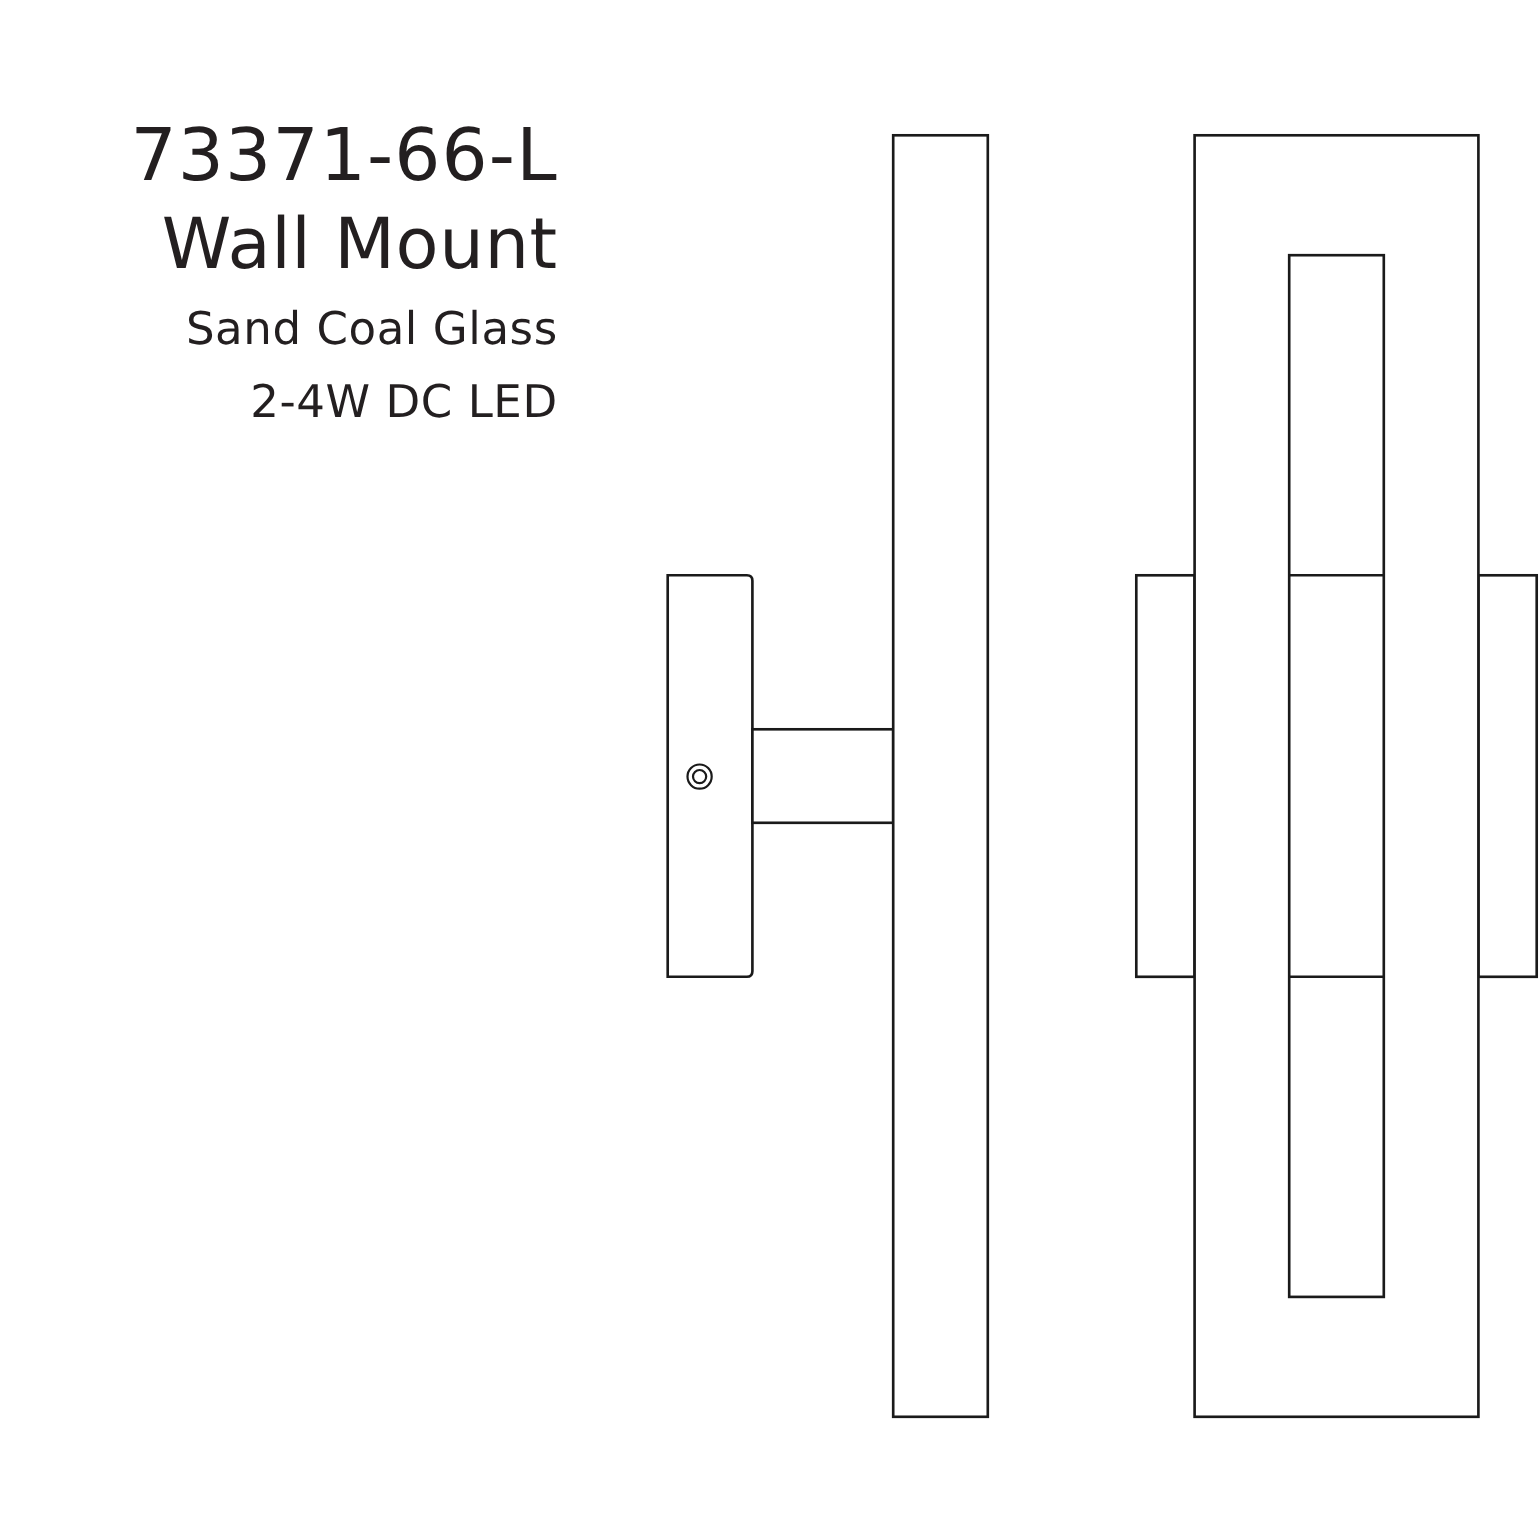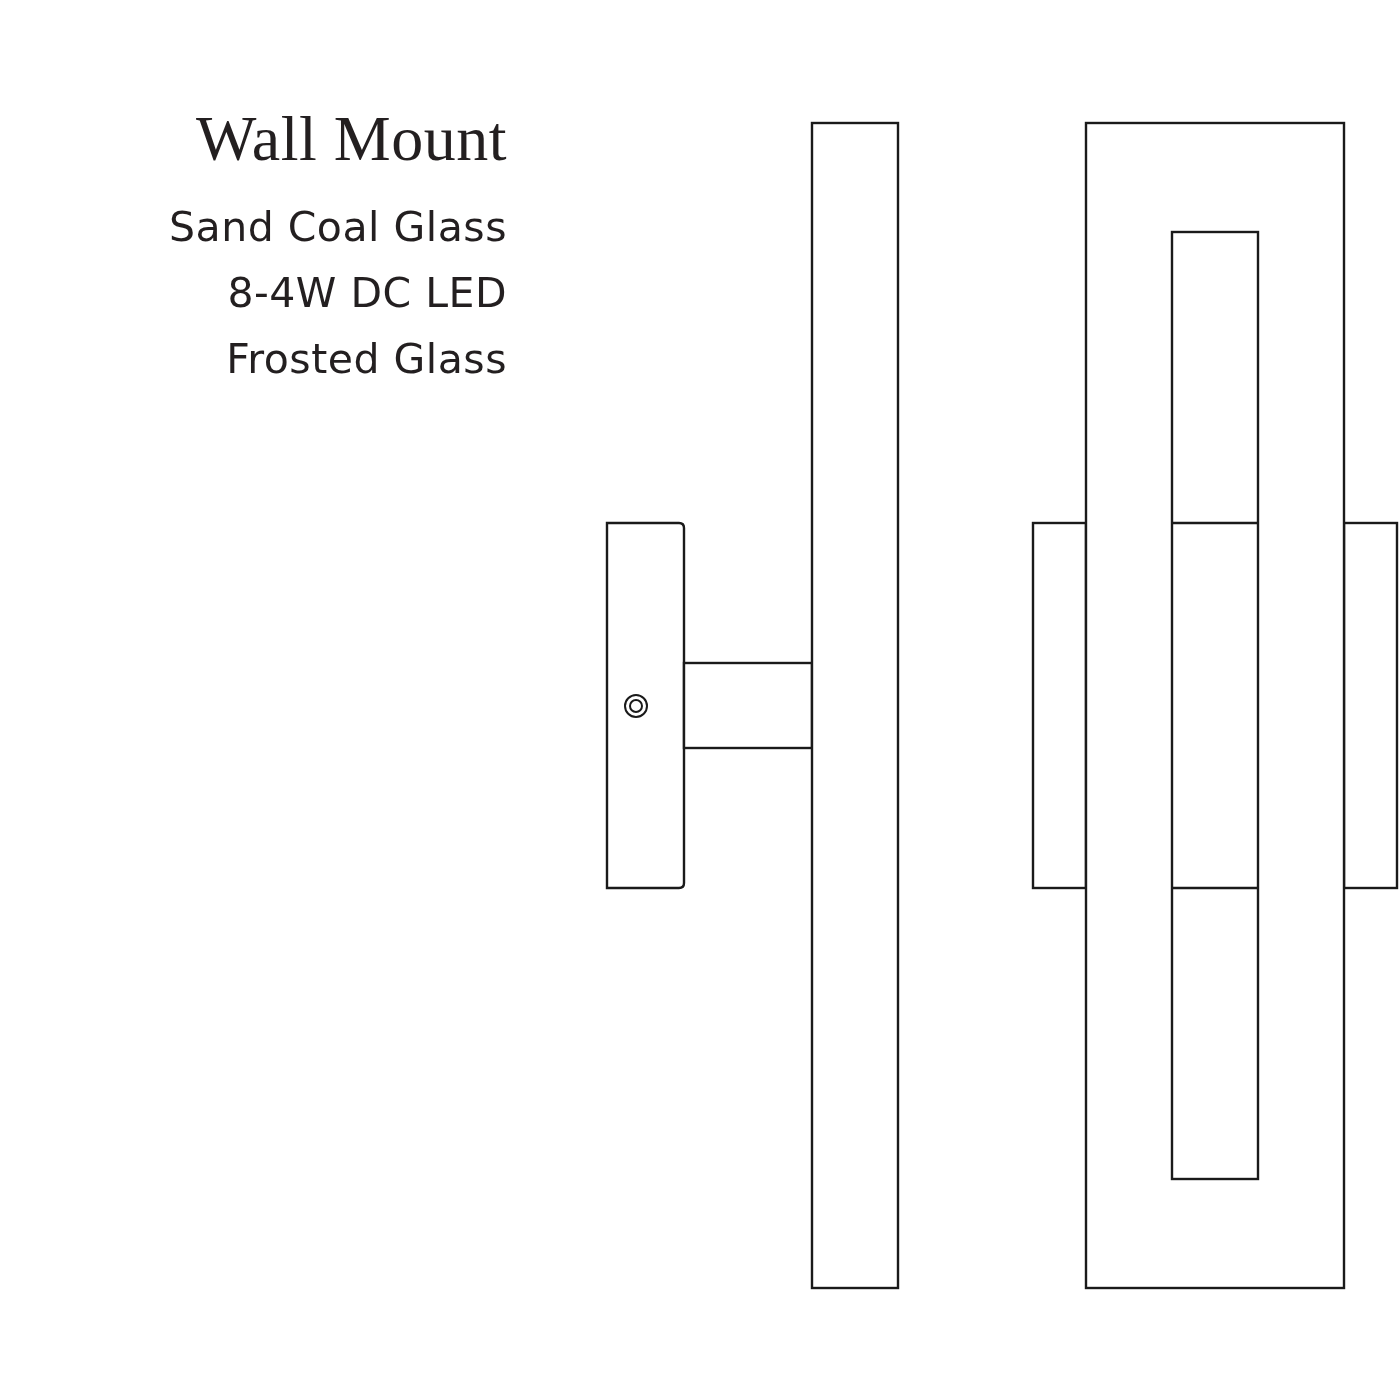--- a/index.html
+++ b/index.html
@@ -28,46 +28,45 @@
     }
     .model {
       font-size: 66px;
       line-height: 84px;
       font-weight: normal;
       letter-spacing: 1px;
     }
     .type {
       font-size: 64px;
       line-height: 78px;
-      margin-bottom: 16px;
-      font-family: Liberation Serif, serif;
+      margin-bottom: 4px;
     }
     .detail {
       font-size: 41px;
       line-height: 66px;
     }
     svg.drawing {
       position: absolute;
       left: 0;
       top: 0;
     }
     .stroke {
       fill: #ffffff;
       stroke: #1a1a1a;
       stroke-width: 2.4;
     }
   </style>
 </head>
 <body>
 
 <div class="spec-block">
+  <span class="spec-line model">73371-66-L</span>
   <span class="spec-line type">Wall Mount</span>
   <span class="spec-line detail">Sand Coal Glass</span>
-  <span class="spec-line detail">8-4W DC LED</span>
-  <span class="spec-line detail">Frosted Glass</span>
+  <span class="spec-line detail">2-4W DC LED</span>
 </div>
 
 <svg class="drawing" width="1400" height="1400" viewBox="0 0 1400 1400">
 
   <g>
 
     <path class="stroke" d="M607 523 L679 523 Q684 523 684 528 L684 883 Q684 888 679 888 L607 888 Z"></path>
 
     <rect class="stroke" x="684" y="663" width="128" height="85"></rect>
 

